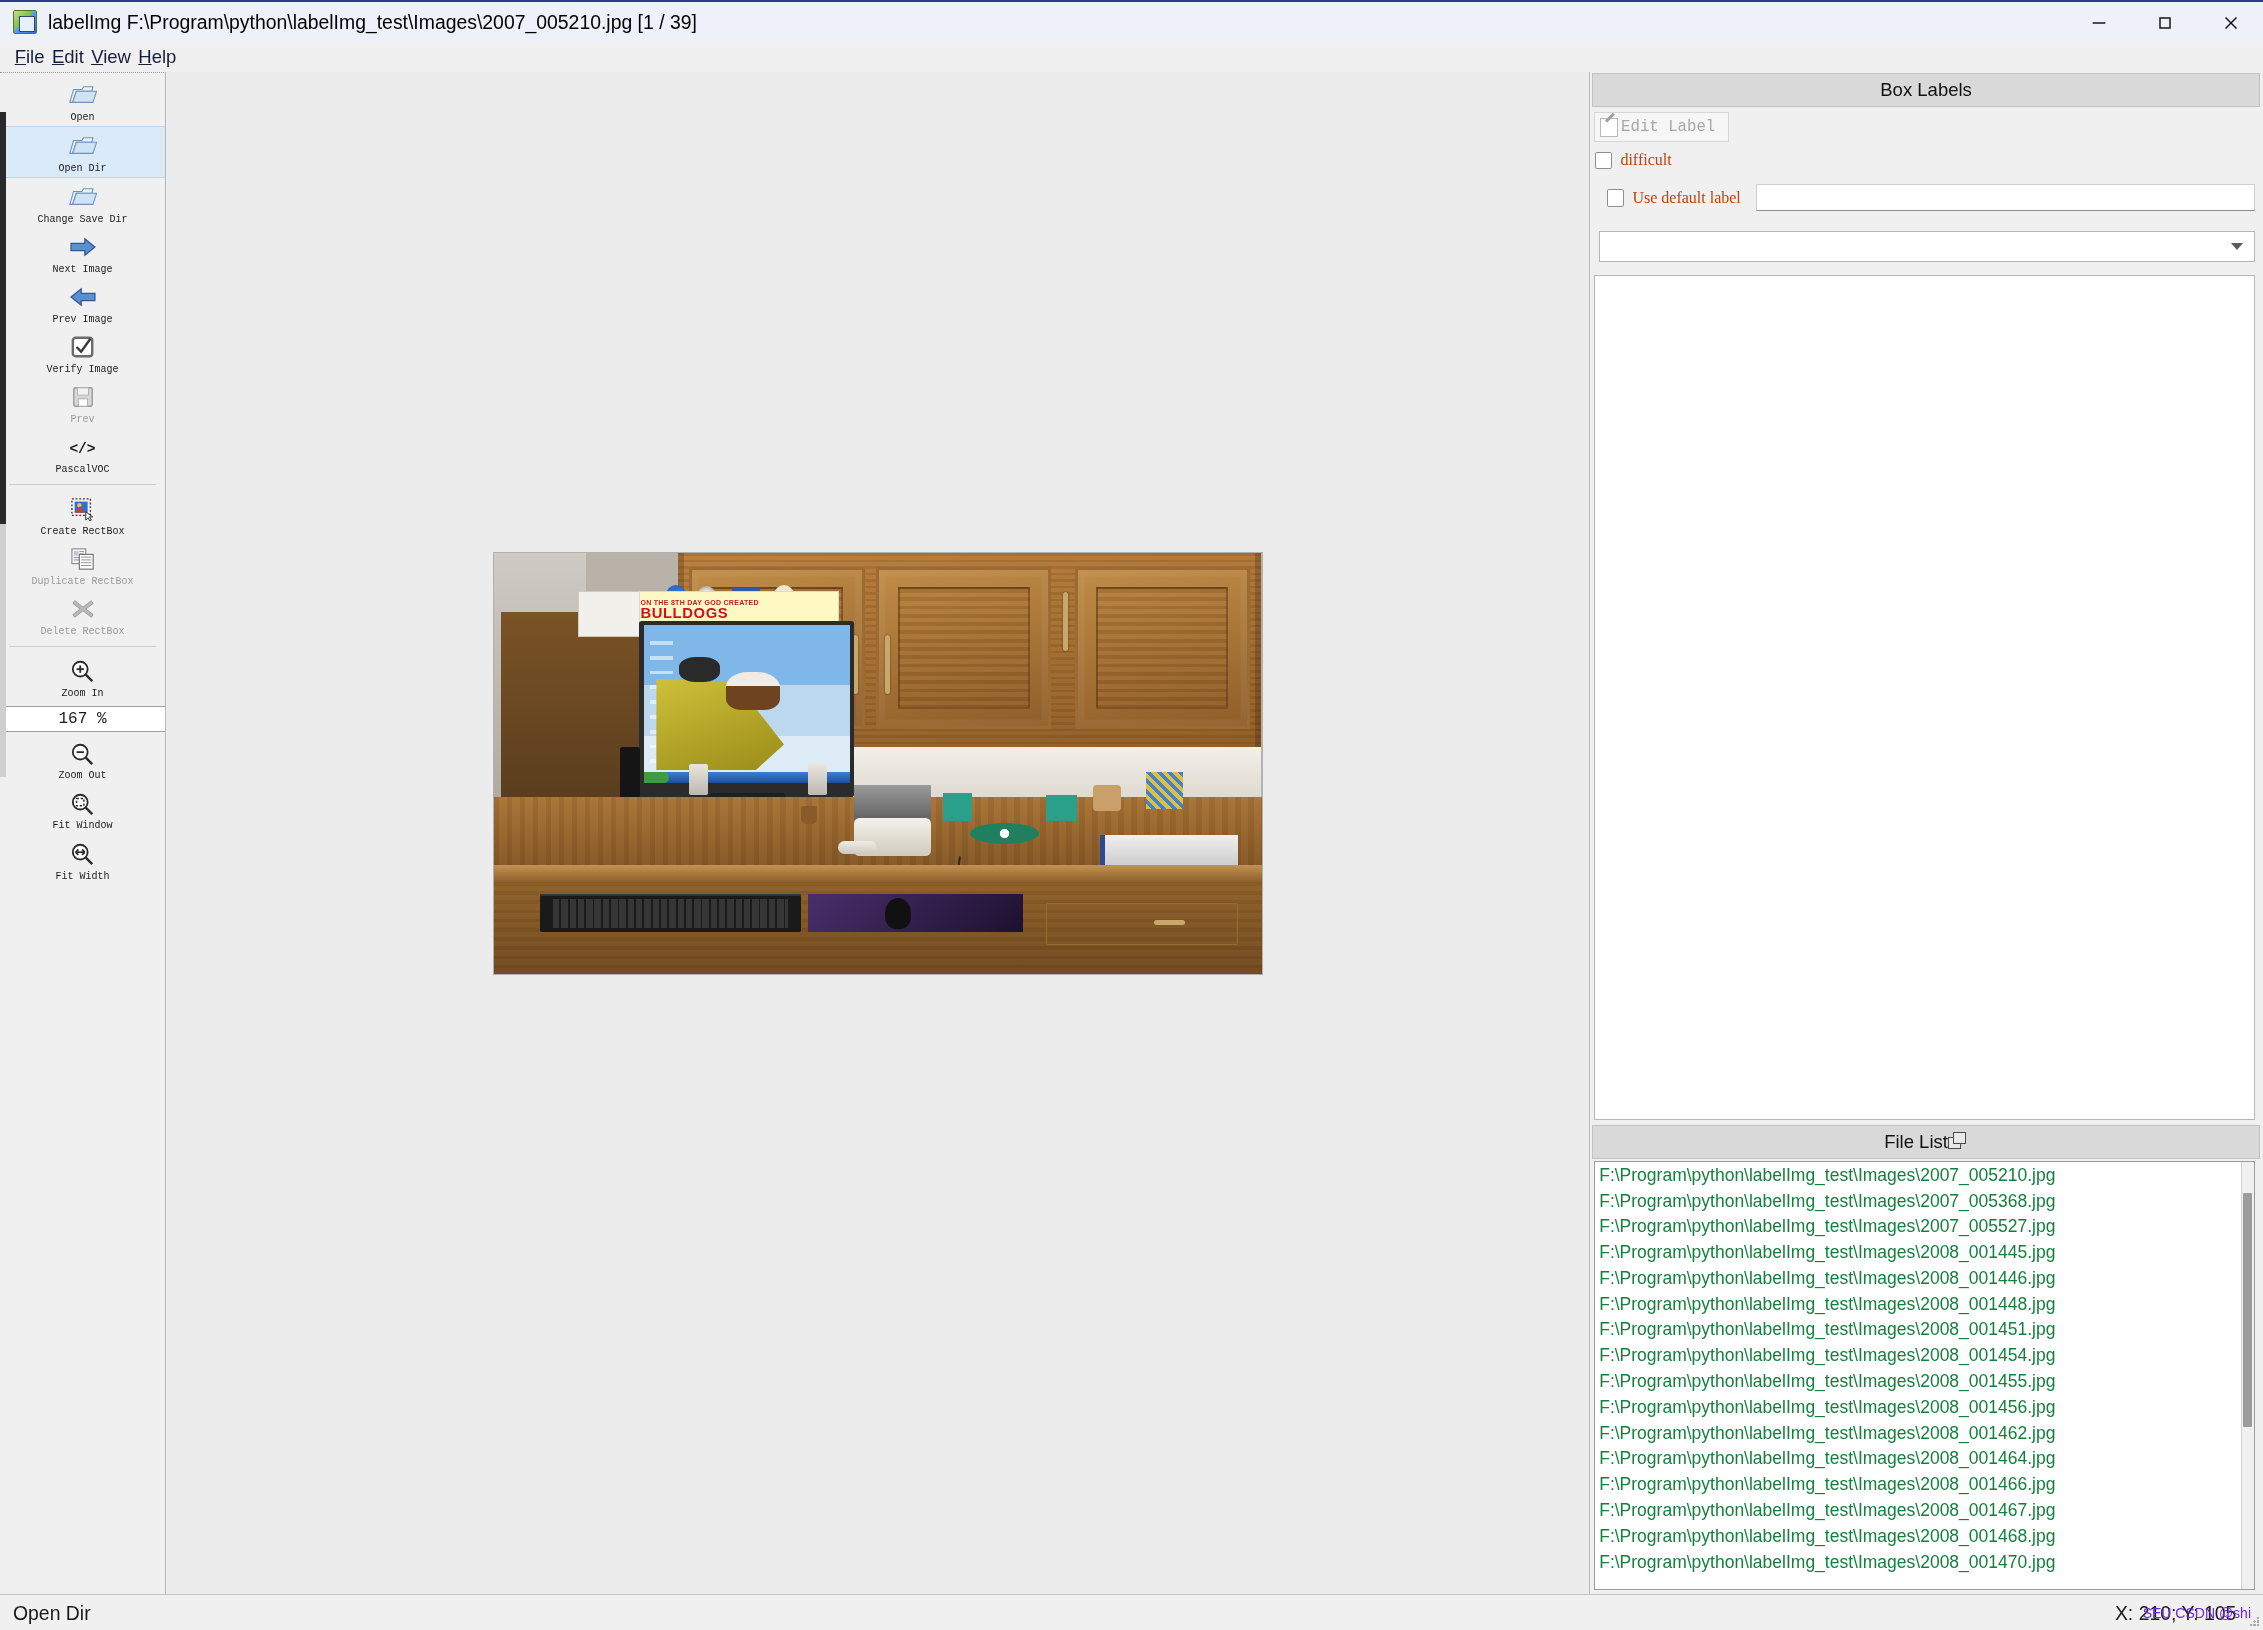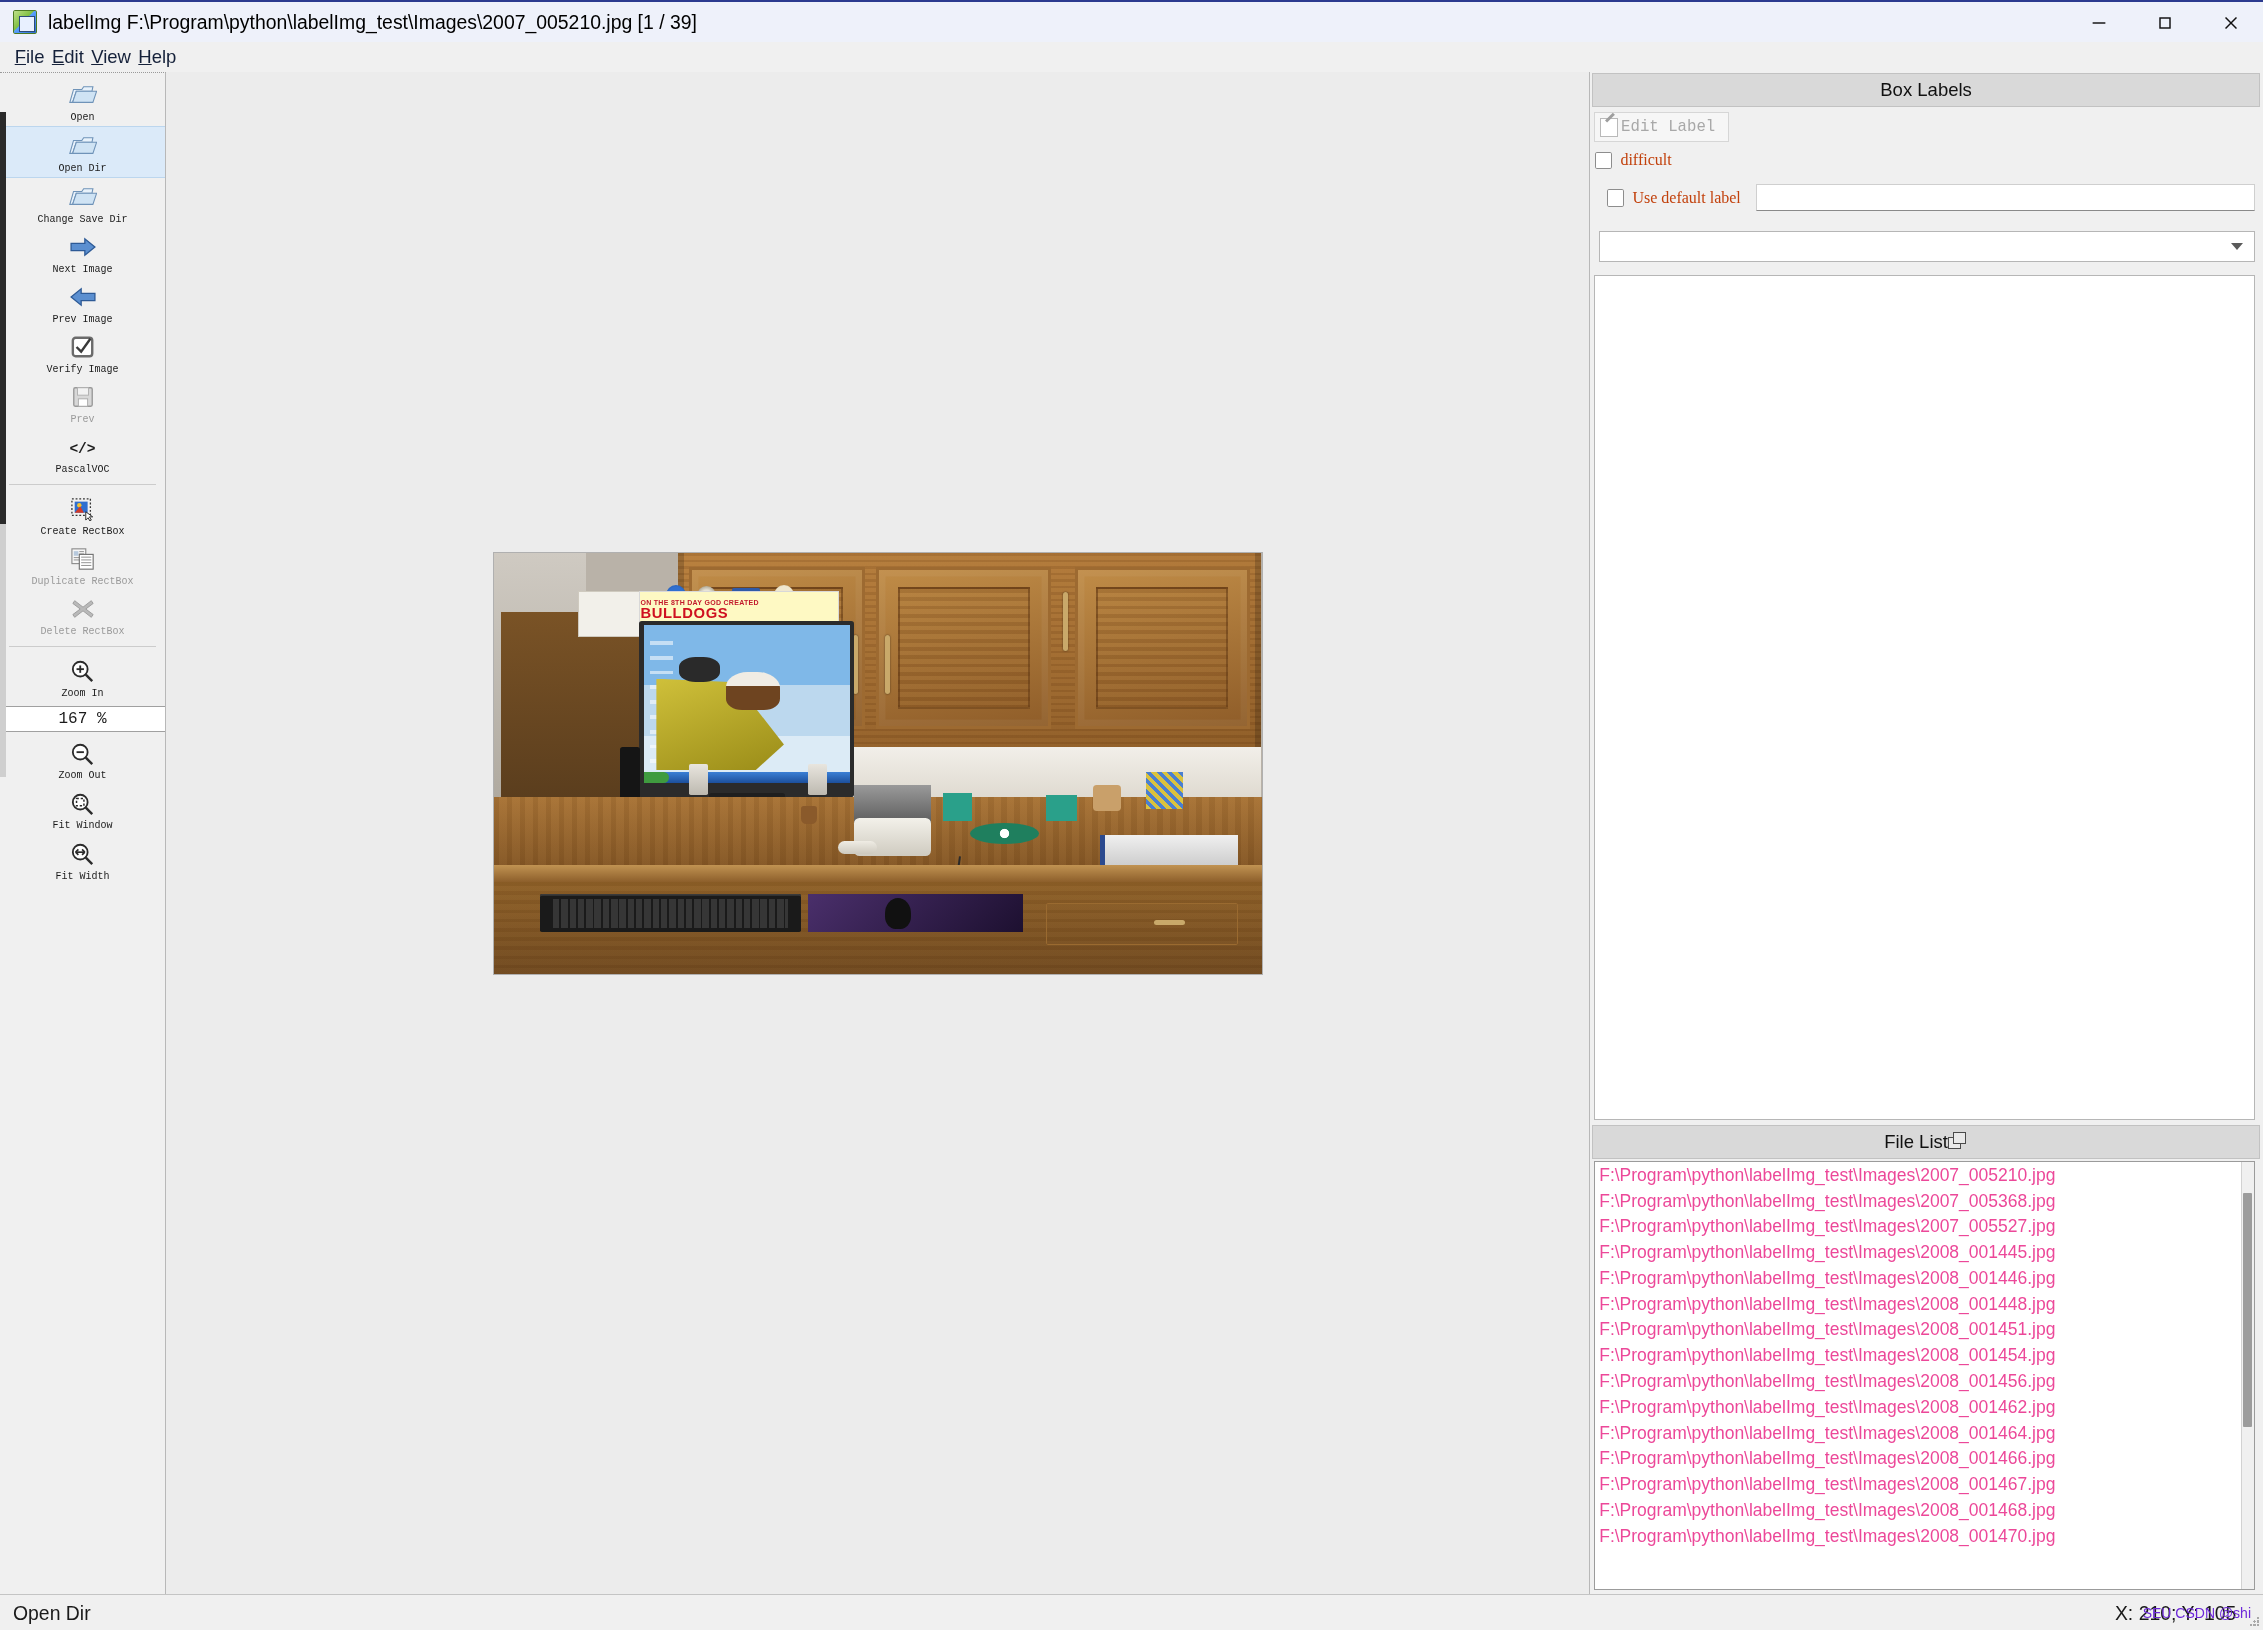--- a/index.html
+++ b/index.html
@@ -273,21 +273,21 @@
   }
 
   .file-panel { display: flex; flex-direction: column; height: 469px; min-height: 469px; }
   .file-list {
     flex: 1; margin: 1.8px 5.5px 3.7px 1.8px;
     background: #ffffff; border: 0.9px solid #9b9b9b;
     position: relative; overflow: hidden;
     display: flex; flex-direction: column;
   }
   .file-row {
-    font-size: 17.5px; color: #ec4899;
+    font-size: 17.5px; color: #15803d;
     padding: 0.9px 0 0.9px 4.6px;
     white-space: nowrap;
     font-family: "Liberation Sans", sans-serif;
     line-height: 24px;
   }
   .file-scrollbar {
     position: absolute; right: 0; top: 0; width: 13px; height: 100%;
     background: #f0f0f0; border-left: 0.9px solid #d2d2d2;
   }
   .file-thumb {
@@ -643,20 +643,21 @@
         </div>
         <div class="file-list">
           <div class="file-row">F:\Program\python\labelImg_test\Images\2007_005210.jpg</div>
           <div class="file-row">F:\Program\python\labelImg_test\Images\2007_005368.jpg</div>
           <div class="file-row">F:\Program\python\labelImg_test\Images\2007_005527.jpg</div>
           <div class="file-row">F:\Program\python\labelImg_test\Images\2008_001445.jpg</div>
           <div class="file-row">F:\Program\python\labelImg_test\Images\2008_001446.jpg</div>
           <div class="file-row">F:\Program\python\labelImg_test\Images\2008_001448.jpg</div>
           <div class="file-row">F:\Program\python\labelImg_test\Images\2008_001451.jpg</div>
           <div class="file-row">F:\Program\python\labelImg_test\Images\2008_001454.jpg</div>
+          <div class="file-row">F:\Program\python\labelImg_test\Images\2008_001455.jpg</div>
           <div class="file-row">F:\Program\python\labelImg_test\Images\2008_001456.jpg</div>
           <div class="file-row">F:\Program\python\labelImg_test\Images\2008_001462.jpg</div>
           <div class="file-row">F:\Program\python\labelImg_test\Images\2008_001464.jpg</div>
           <div class="file-row">F:\Program\python\labelImg_test\Images\2008_001466.jpg</div>
           <div class="file-row">F:\Program\python\labelImg_test\Images\2008_001467.jpg</div>
           <div class="file-row">F:\Program\python\labelImg_test\Images\2008_001468.jpg</div>
           <div class="file-row">F:\Program\python\labelImg_test\Images\2008_001470.jpg</div>
 
           <div class="file-scrollbar">
             <div class="file-thumb"></div>

